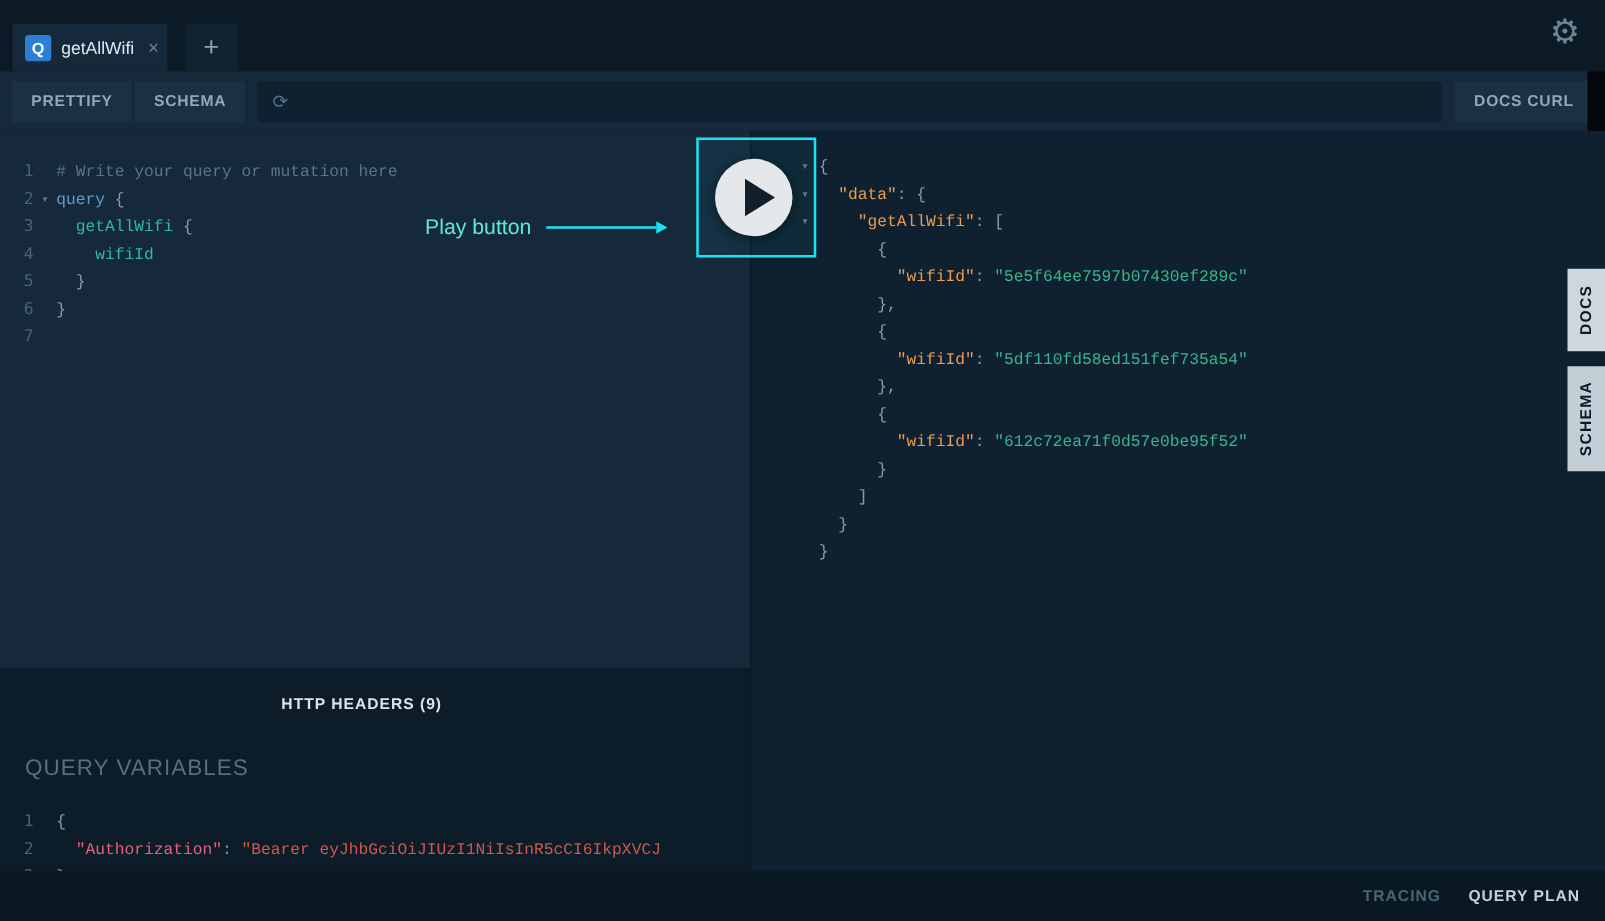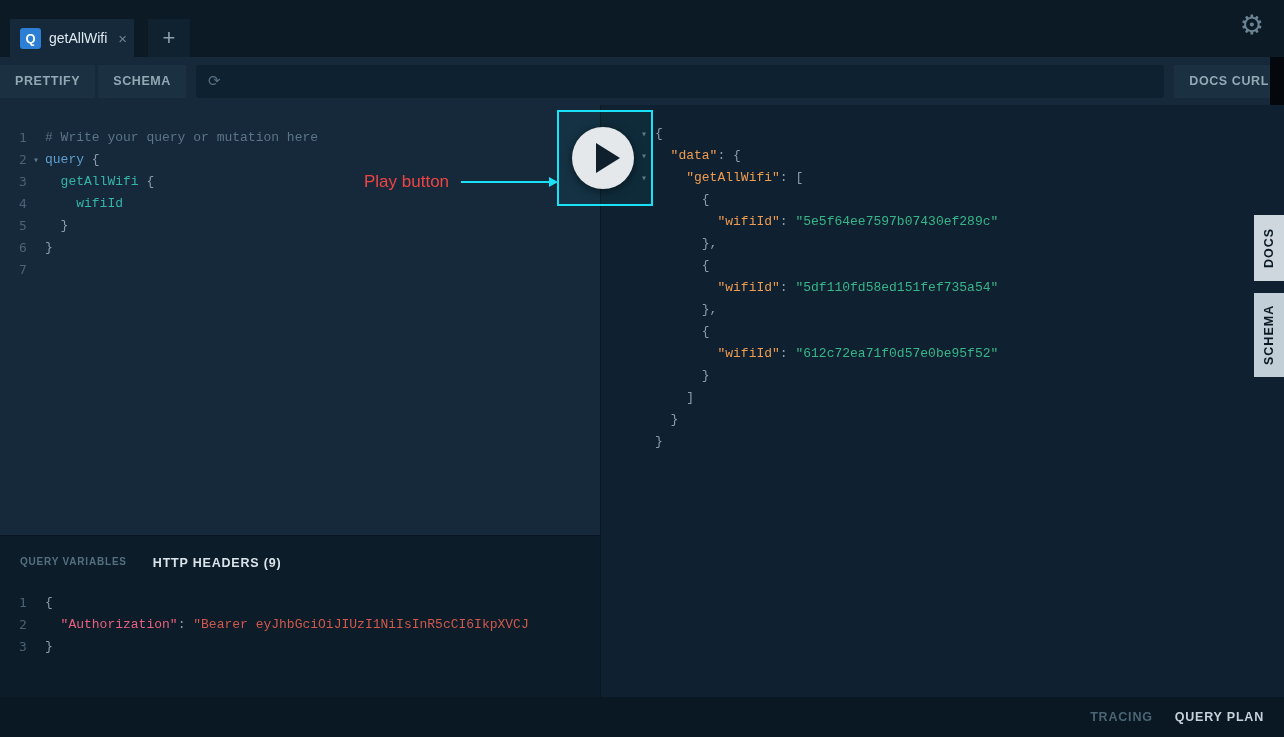--- a/index.html
+++ b/index.html
@@ -24,21 +24,21 @@
   .tab-close { color:#6d8293; font-size:15px; margin-left:3px; cursor:pointer; }
   .newtab {
     position:absolute; left:148px; top:19px; width:42px; height:38px; background:#10212f;
     color:#8ba0ae; font-size:22px; display:flex; align-items:center; justify-content:center; cursor:pointer;
   }
   .gear { position:absolute; right:20px; top:12px; font-size:27px; color:#6d8494; cursor:pointer; line-height:1; }
 
   
   .toolbar {
     position:absolute; left:0; top:57px; width:100%; height:48px; background:#15293a;
-    display:flex; align-items:center; padding:0 0; gap:3px; box-sizing:border-box;
+    display:flex; align-items:center; padding:0 10px; gap:3px; box-sizing:border-box;
   }
   .tbtn {
     background:#1b3041; color:#93a8b5; font-size:12.5px; font-weight:bold; letter-spacing:0.6px;
     padding:0 15px; height:33px; border:none; cursor:pointer; font-family:inherit; white-space:nowrap;
   }
   .urlbox {
     flex:1; height:33px; background:#0e2130; border-radius:3px; display:flex; align-items:center;
     padding:0 12px; gap:10px; margin:0 7px; box-sizing:border-box;
   }
   .reload { color:#567082; font-size:15px; flex:none; cursor:pointer; }
@@ -75,38 +75,38 @@
   .tok-field   { color:#35b5aa; }
   .tok-punct   { color:#8a9cab; }
   .tok-plain   { color:#9fb0bd; }
   .tok-key     { color:#ef9b4f; }
   .tok-string  { color:#38b589; }
   .tok-hkey    { color:#e8607e; }
   .tok-hval    { color:#d0584c; }
 
   
   .vars-tabs { display:flex; gap:26px; padding:20px 0 0 20px; }
-  .vars-tab-inactive { color:#54707f; font-size:10px; font-weight:bold; letter-spacing:0.8px; cursor:pointer; }
+  .vars-tab-inactive { color:#54707f; font-size:18px; font-weight:normal; letter-spacing:0.8px; cursor:pointer;margin-top:48px; }
   .vars-tab-active { color:#dbe4ea; font-size:12.5px; font-weight:bold; letter-spacing:0.8px; cursor:pointer; }
 
   
   .play-rect {
     position:absolute; left:557px; top:110px; width:96px; height:96px;
     border:2px solid #19e2f6; background:rgba(25,226,246,0.05); box-sizing:border-box; z-index:5;
   }
   .play-btn {
     position:absolute; left:572px; top:127px; width:62px; height:62px; border-radius:50%;
     background:#e4e8ea; box-shadow:0 2px 10px rgba(0,0,0,0.5); z-index:6; cursor:pointer;
   }
   .play-tri {
     position:absolute; left:24px; top:16px; width:0; height:0;
     border-top:15px solid transparent; border-bottom:15px solid transparent; border-left:24px solid #0f1f2b;
   }
   .anno { position:absolute; left:340px; top:172px; display:flex; align-items:center; z-index:7; }
-  .anno-label { color:#ef4444; font-size:17px; white-space:nowrap;margin-left:24px; }
+  .anno-label { color:#5eead4; font-size:17px; white-space:nowrap; }
   .anno-line { width:88px; height:2px; background:#19e2f6; margin-left:12px; }
   .anno-head { width:0; height:0; border-top:5px solid transparent; border-bottom:5px solid transparent; border-left:9px solid #19e2f6; }
 
   
   .side-tab {
     position:absolute; right:0; width:30px; display:flex; align-items:center; justify-content:center;
     writing-mode:vertical-rl; transform:rotate(180deg); font-size:12.5px; font-weight:bold;
     letter-spacing:1px; color:#0b1a25; cursor:pointer; z-index:8;
   }
   .docs-tab { top:215px; height:66px; background:#cdd7dd; }

